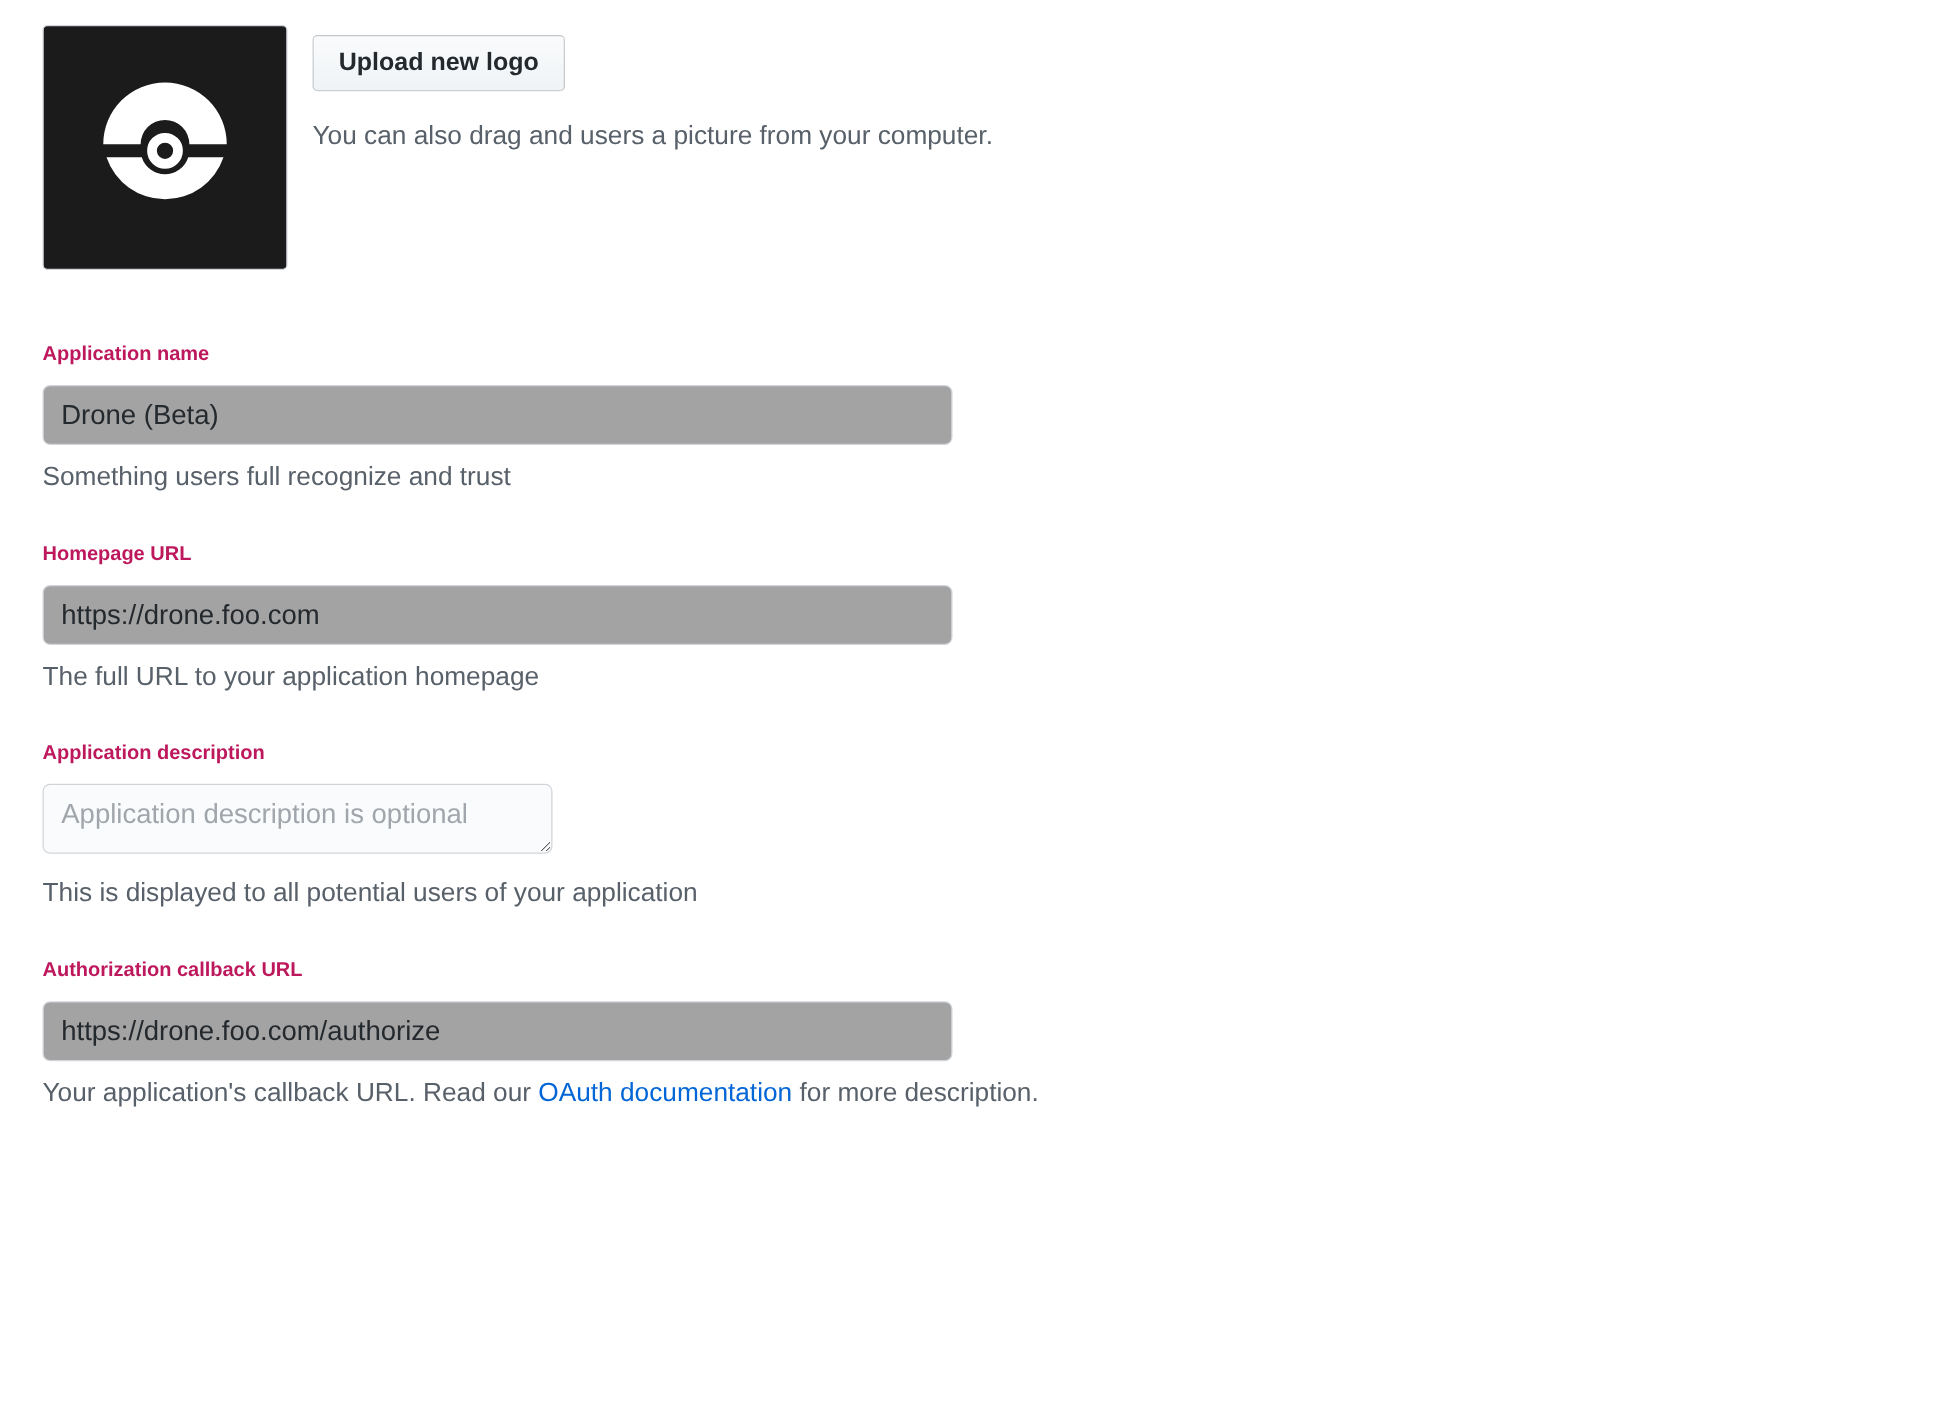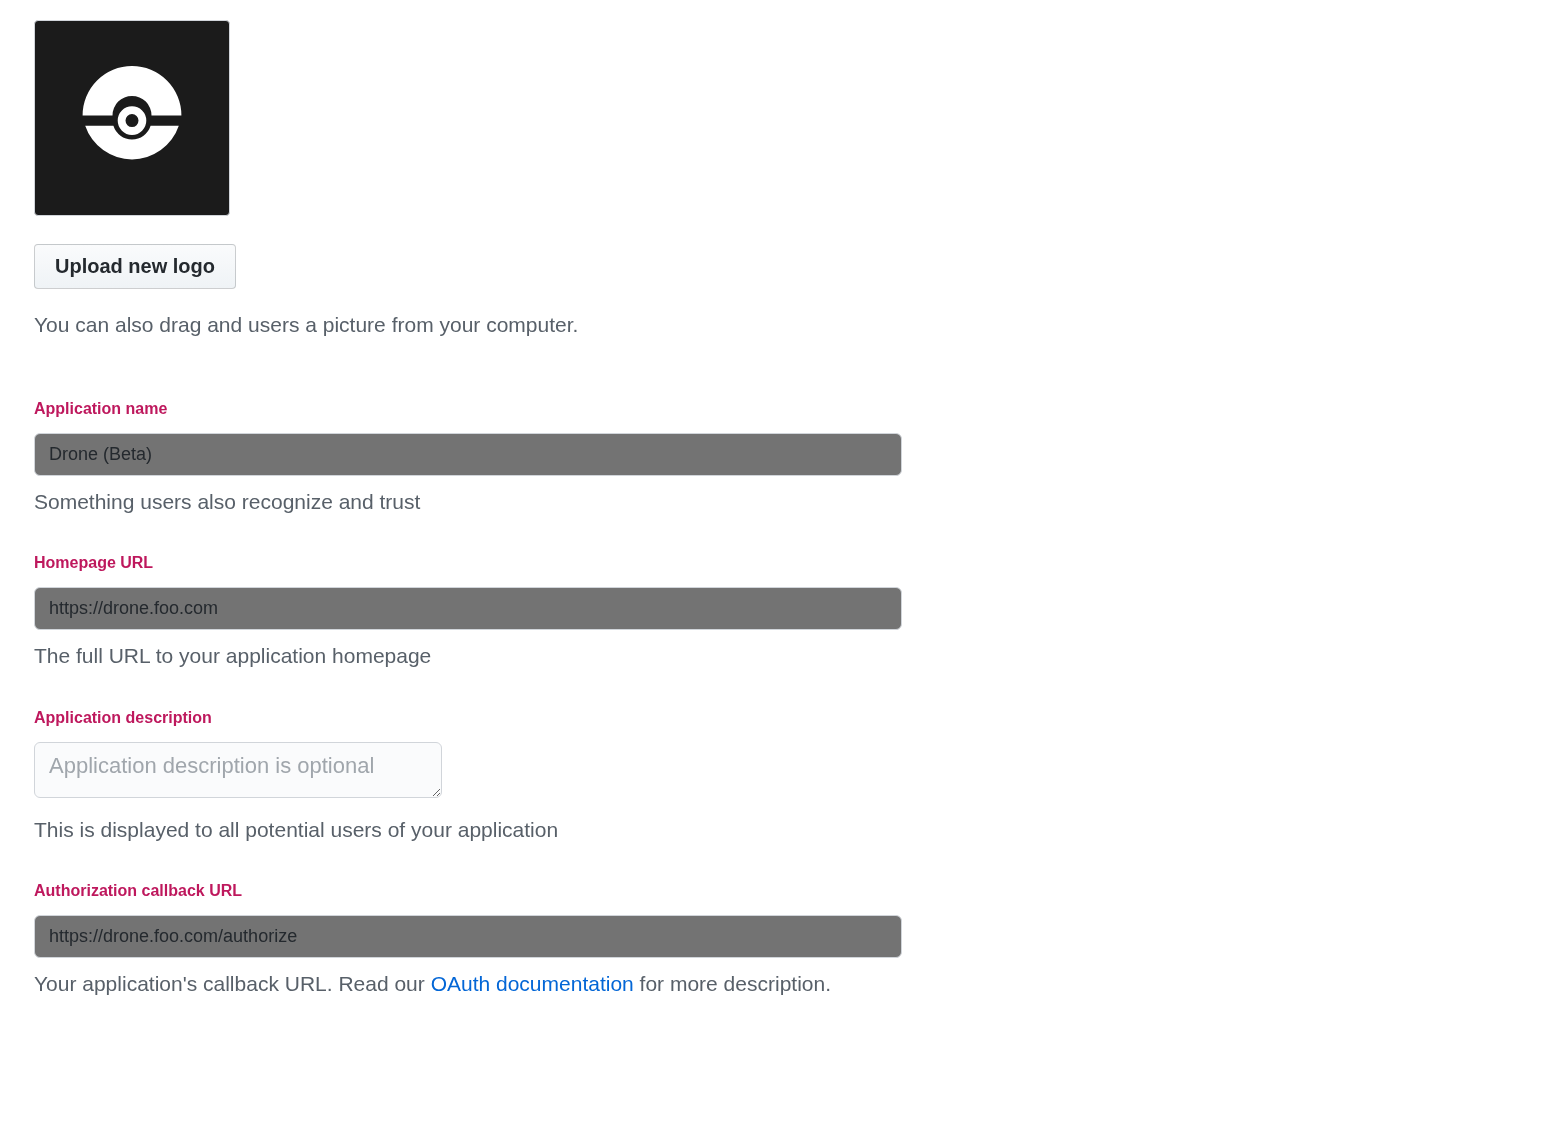--- a/index.html
+++ b/index.html
@@ -12,21 +12,20 @@
       color: #24292e;
       padding: 20px 34px;
       font-size: 14px;
       line-height: 1.5;
     }
     .logo-section {
       display: flex;
       align-items: flex-start;
       gap: 20px;
       margin-bottom: 56px;
-      flex-direction: column;
     }
     .logo-box {
       width: 196px;
       height: 196px;
       background: #1b1b1b;
       border: 1px solid #d1d5da;
       border-radius: 4px;
       display: flex;
       align-items: center;
       justify-content: center;
@@ -59,26 +58,26 @@
       margin-bottom: 34px;
     }
     .form-label {
       display: block;
       font-size: 16px;
       font-weight: 600;
       color: #be185d;
       margin-bottom: 12px;
     }
     .form-input {
-      width: 868px;
+      width: 728px;
       max-width: 100%;
       padding: 10px 14px;
-      font-size: 18px;
+      font-size: 22px;
       color: #24292e;
-      background: #737373;
+      background: #a3a3a3;
       border: 1px solid #d1d5da;
       border-radius: 6px;
       outline: none;
     }
     .form-textarea {
       width: 408px;
       max-width: 100%;
       height: 56px;
       padding: 10px 14px;
       font-size: 22px;
@@ -116,21 +115,21 @@
   </div>
   <div class="logo-controls">
     <button class="upload-btn">Upload new logo</button>
     <p class="drag-hint">You can also drag and users a picture from your computer.</p>
   </div>
 </div>
 
 <div class="form-group">
   <label class="form-label">Application name</label>
   <input type="text" class="form-input" value="Drone (Beta)" style="">
-  <p class="form-help">Something users also recognize and trust</p>
+  <p class="form-help">Something users full recognize and trust</p>
 </div>
 
 <div class="form-group">
   <label class="form-label">Homepage URL</label>
   <input type="text" class="form-input" value="https://drone.foo.com" style="">
   <p class="form-help">The full URL to your application homepage</p>
 </div>
 
 <div class="form-group">
   <label class="form-label">Application description</label>

